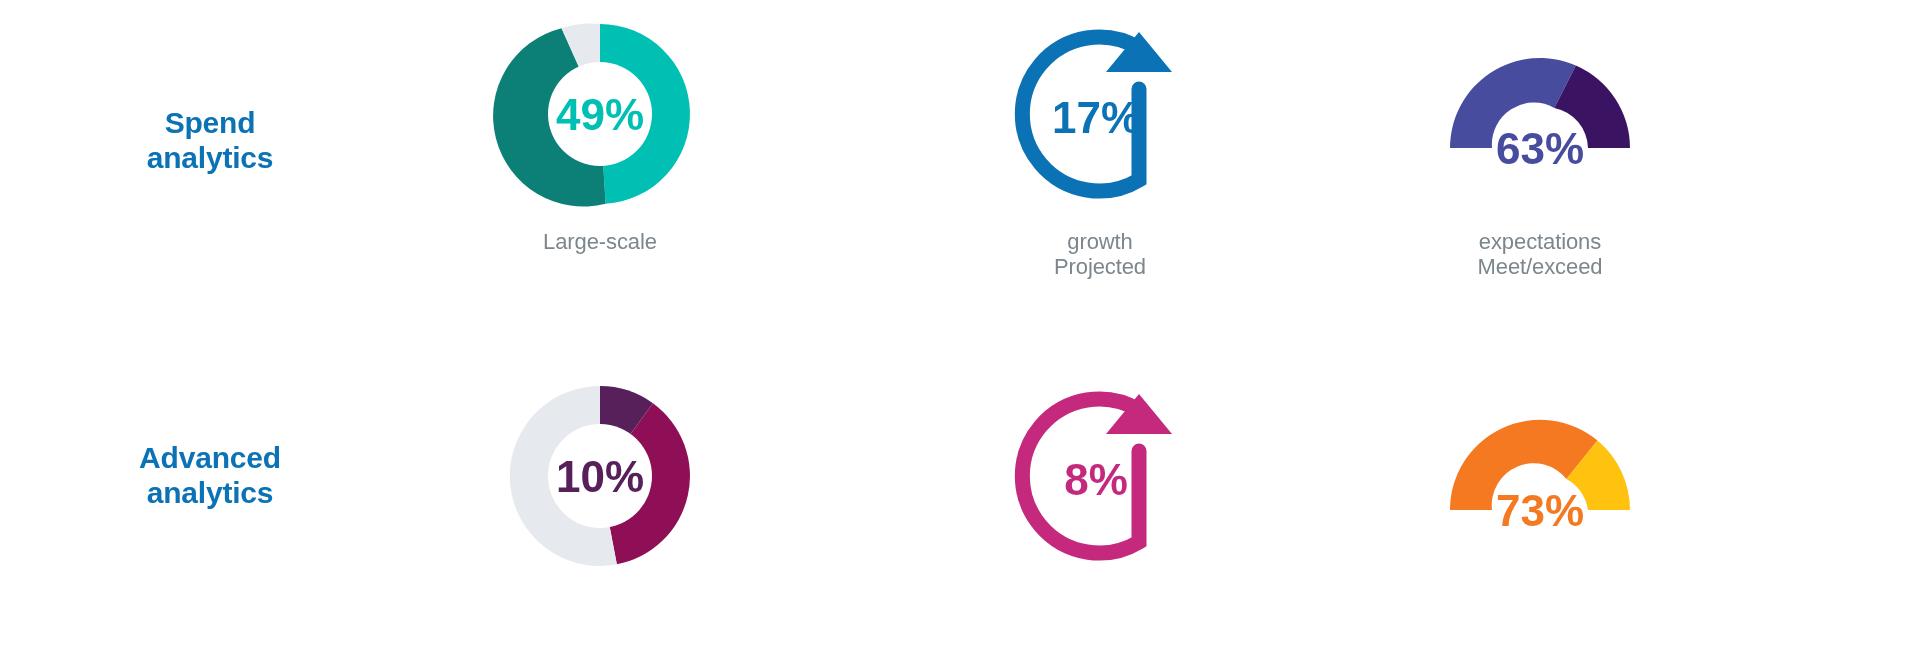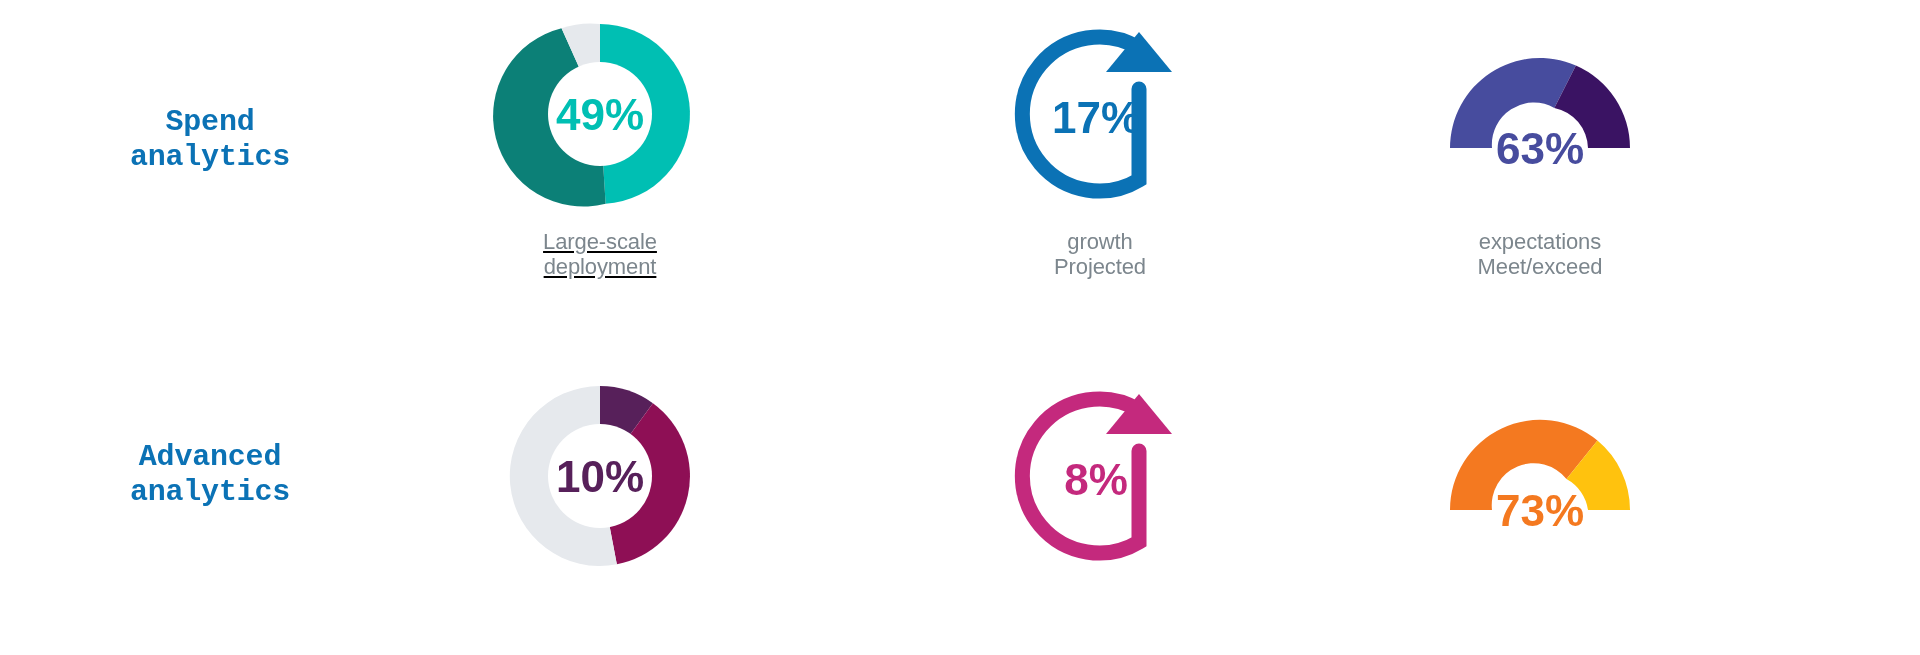--- a/index.html
+++ b/index.html
@@ -25,32 +25,31 @@
   .row-label {
     position: absolute;
     left: 80px;
     width: 260px;
     text-align: center;
     font-size: 30px;
     font-weight: bold;
     line-height: 1.18;
     color: #0b72b5;
     letter-spacing: -0.2px;
-    font-family: Liberation Mono, monospace;
   }
   #row-label-spend { top: 105px; }
   #row-label-advanced { top: 440px; }
 
   
   .cell {
     position: absolute;
     width: 320px;
     text-align: center;
   }
-  .cell-col-0 { left: 440px; text-decoration: underline; }
+  .cell-col-0 { left: 440px; }
   .cell-col-1 { left: 940px; }
   .cell-col-2 { left: 1380px; }
   .cell-row-0 { top: 14px; }
   .cell-row-1 { top: 376px; }
 
   .viz-holder {
     position: relative;
     width: 320px;
     height: 200px;
   }
@@ -92,21 +91,20 @@
 
         <path d="M 100 100 L 105.65 189.82 A 90 90 0 0 1 61.52 14.22 Z" fill="#0c8077"></path>
 
         <path d="M 100 100 L 61.52 14.22 A 90 90 0 0 1 100 10 Z" fill="#e6e9ed"></path>
         <circle cx="100" cy="100" r="52" fill="#ffffff"></circle>
         <text class="value-text" x="100" y="100" text-anchor="middle" dominant-baseline="central" font-size="44" fill="#00bfb3">49%</text>
       </svg>
     </div>
     <div class="caption">
       <div>Large-scale</div>
-      <div>deployment</div>
     </div>
   </div>
 
   <div class="cell cell-row-0 cell-col-1">
     <div class="viz-holder">
       <svg width="200" height="200" viewBox="0 0 200 200" role="img">
         <g>
           <path d="M 139 34 A 77 77 0 1 0 139 166 L 139 75" fill="none" stroke="#0b72b5" stroke-width="15" stroke-linecap="round"></path>
           <path d="M 139 18 L 172 58 L 106 58 Z" fill="#0b72b5"></path>
         </g>

